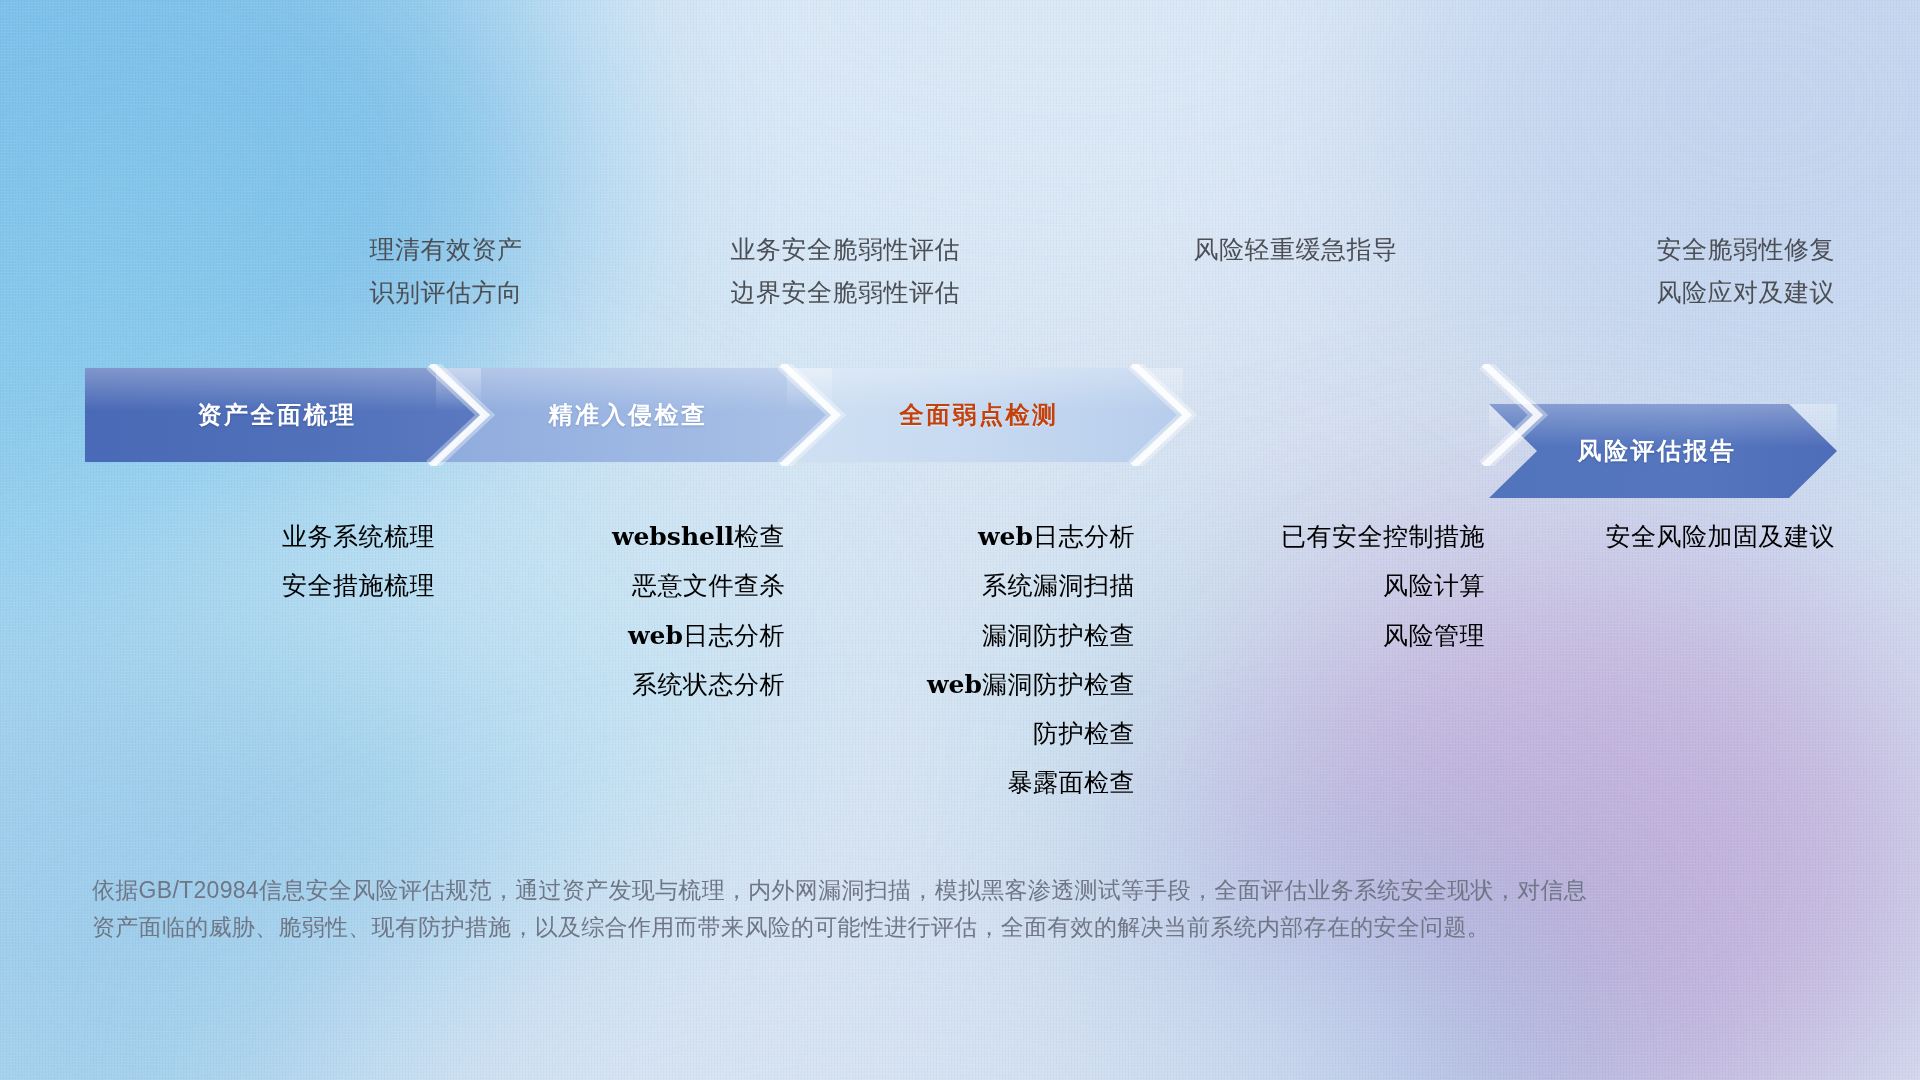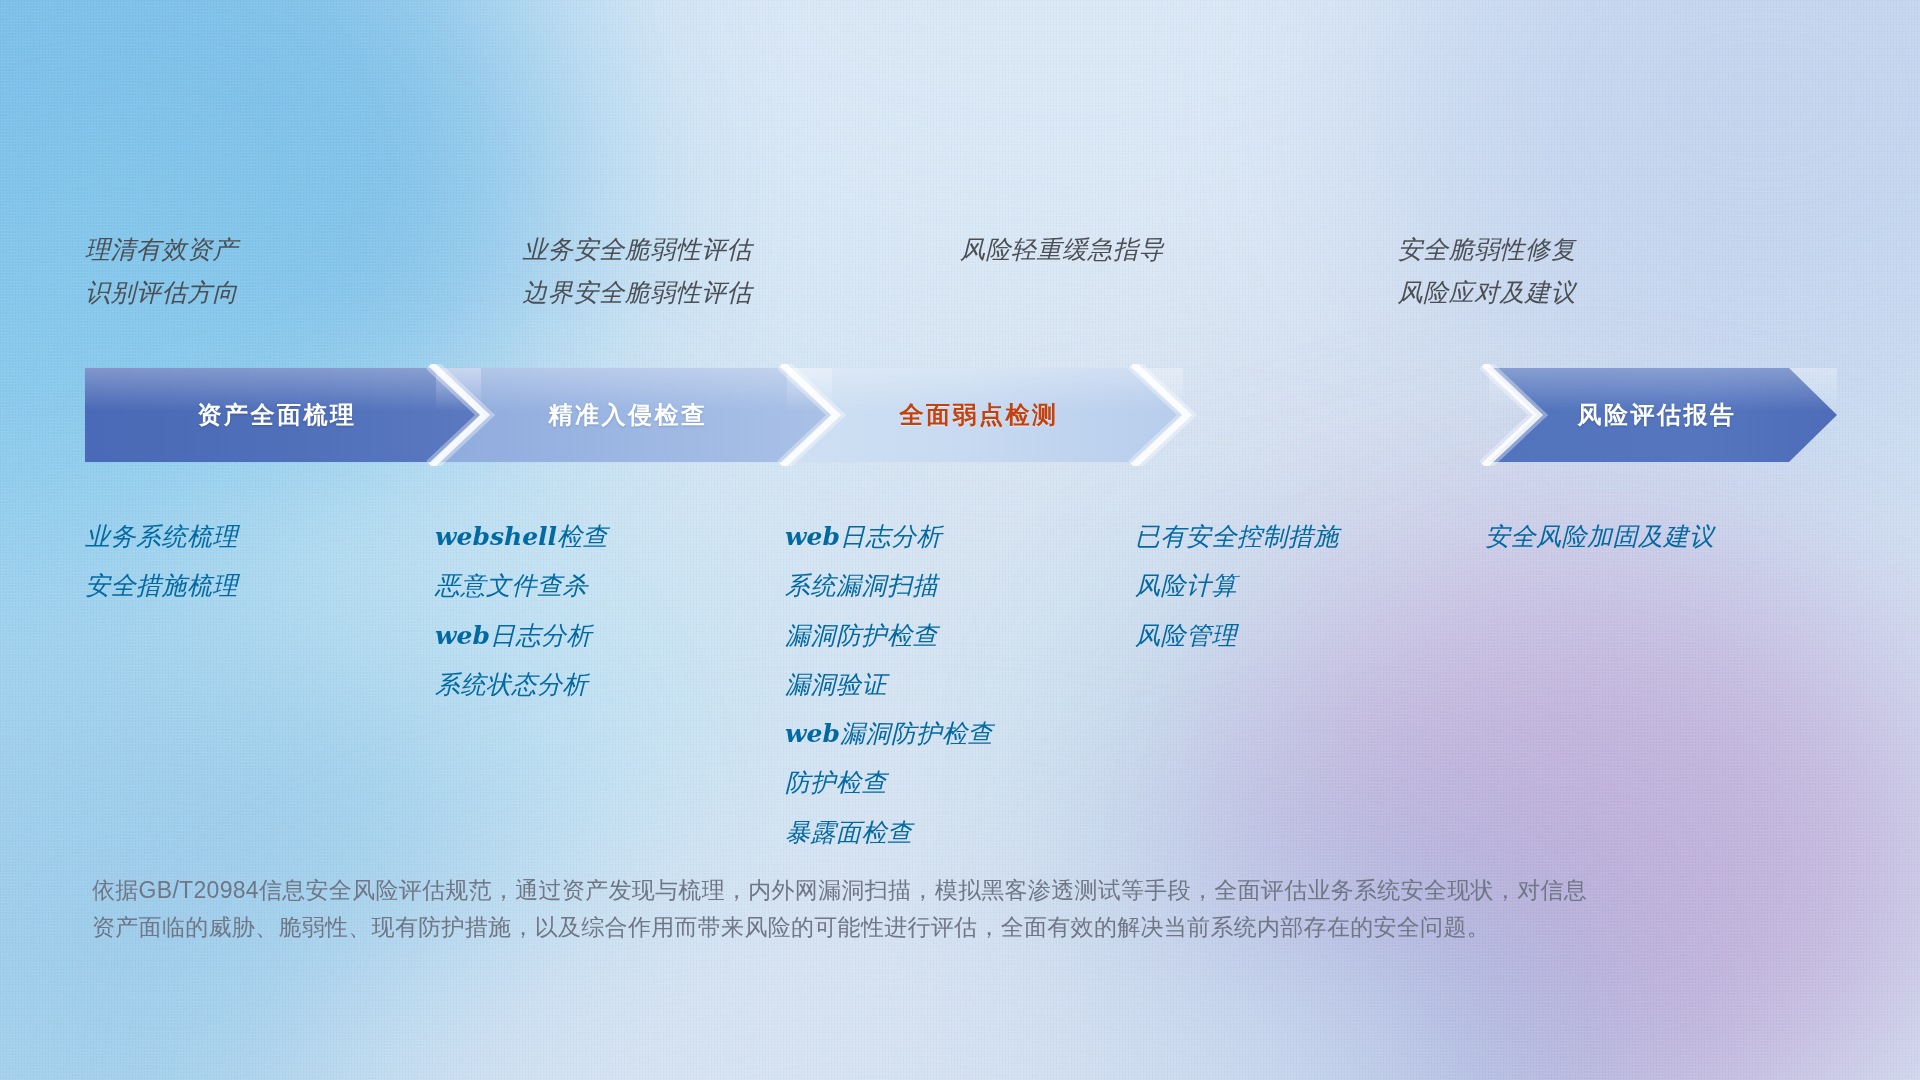--- a/index.html
+++ b/index.html
@@ -70,39 +70,38 @@
 
   .cols {
     position: absolute;
     left: 85px;
     width: 1750px;
     display: flex;
   }
 
   .col {
     flex: 1 1 0;
-    text-align: left;
-    font-style: italic;
+    text-align: right;
   }
 
   
   #top-notes { top: 228px; }
   #top-notes .note {
     font-size: 25px;
     color: #4b4f55;
     line-height: 1.72;
     letter-spacing: .5px;
     white-space: nowrap;
   }
 
   
   #bottom-notes { top: 512px; }
   #bottom-notes .note {
     font-size: 25px;
-    color: #0369a1;
+    color: #000000;
     line-height: 1.93;
     letter-spacing: .5px;
     white-space: nowrap;
   }
   #bottom-notes .note .lead {
     font-family: "DejaVu Serif", "Liberation Serif", serif;
     font-weight: 700;
     letter-spacing: 0;
   }
 
@@ -275,21 +274,21 @@
               </linearGradient>
             </defs>
             <path d="M0,0 L348,0 L396,47 L348,94 L0,94 L48,47 Z" fill="url(#g3)"></path>
           </svg>
         </div>
         <div class="gloss"></div>
         <div class="label">全面弱点检测</div>
       </div>
 
 
-      <div class="seg dark" style="left:1404px; width:348px;">
+      <div class="seg dark" style="left:1404px; width:348px;margin-top:36px;">
         <div class="shape">
           <svg width="348" height="94" viewBox="0 0 348 94" preserveAspectRatio="none">
             <defs>
               <linearGradient id="g5" x1="0" y1="0" x2="1" y2="0">
                 <stop offset="0" stop-color="#5274bd"></stop>
                 <stop offset="0.6" stop-color="#5576bf"></stop>
                 <stop offset="1" stop-color="#4e6cb8"></stop>
               </linearGradient>
             </defs>
             <path d="M0,0 L300,0 L348,47 L300,94 L0,94 L48,47 Z" fill="url(#g5)"></path>
@@ -355,23 +354,20 @@
         <div class="note">
           <span class="lead">web</span><span>日志分析</span>
         </div>
         <div class="note">
           <span class="lead"></span><span>系统漏洞扫描</span>
         </div>
         <div class="note">
           <span class="lead"></span><span>漏洞防护检查</span>
         </div>
         <div class="note">
-          <span class="lead"></span><span>漏洞验证</span>
-        </div>
-        <div class="note">
           <span class="lead">web</span><span>漏洞防护检查</span>
         </div>
         <div class="note">
           <span class="lead"></span><span>防护检查</span>
         </div>
         <div class="note">
           <span class="lead"></span><span>暴露面检查</span>
         </div>
       </div>
 

